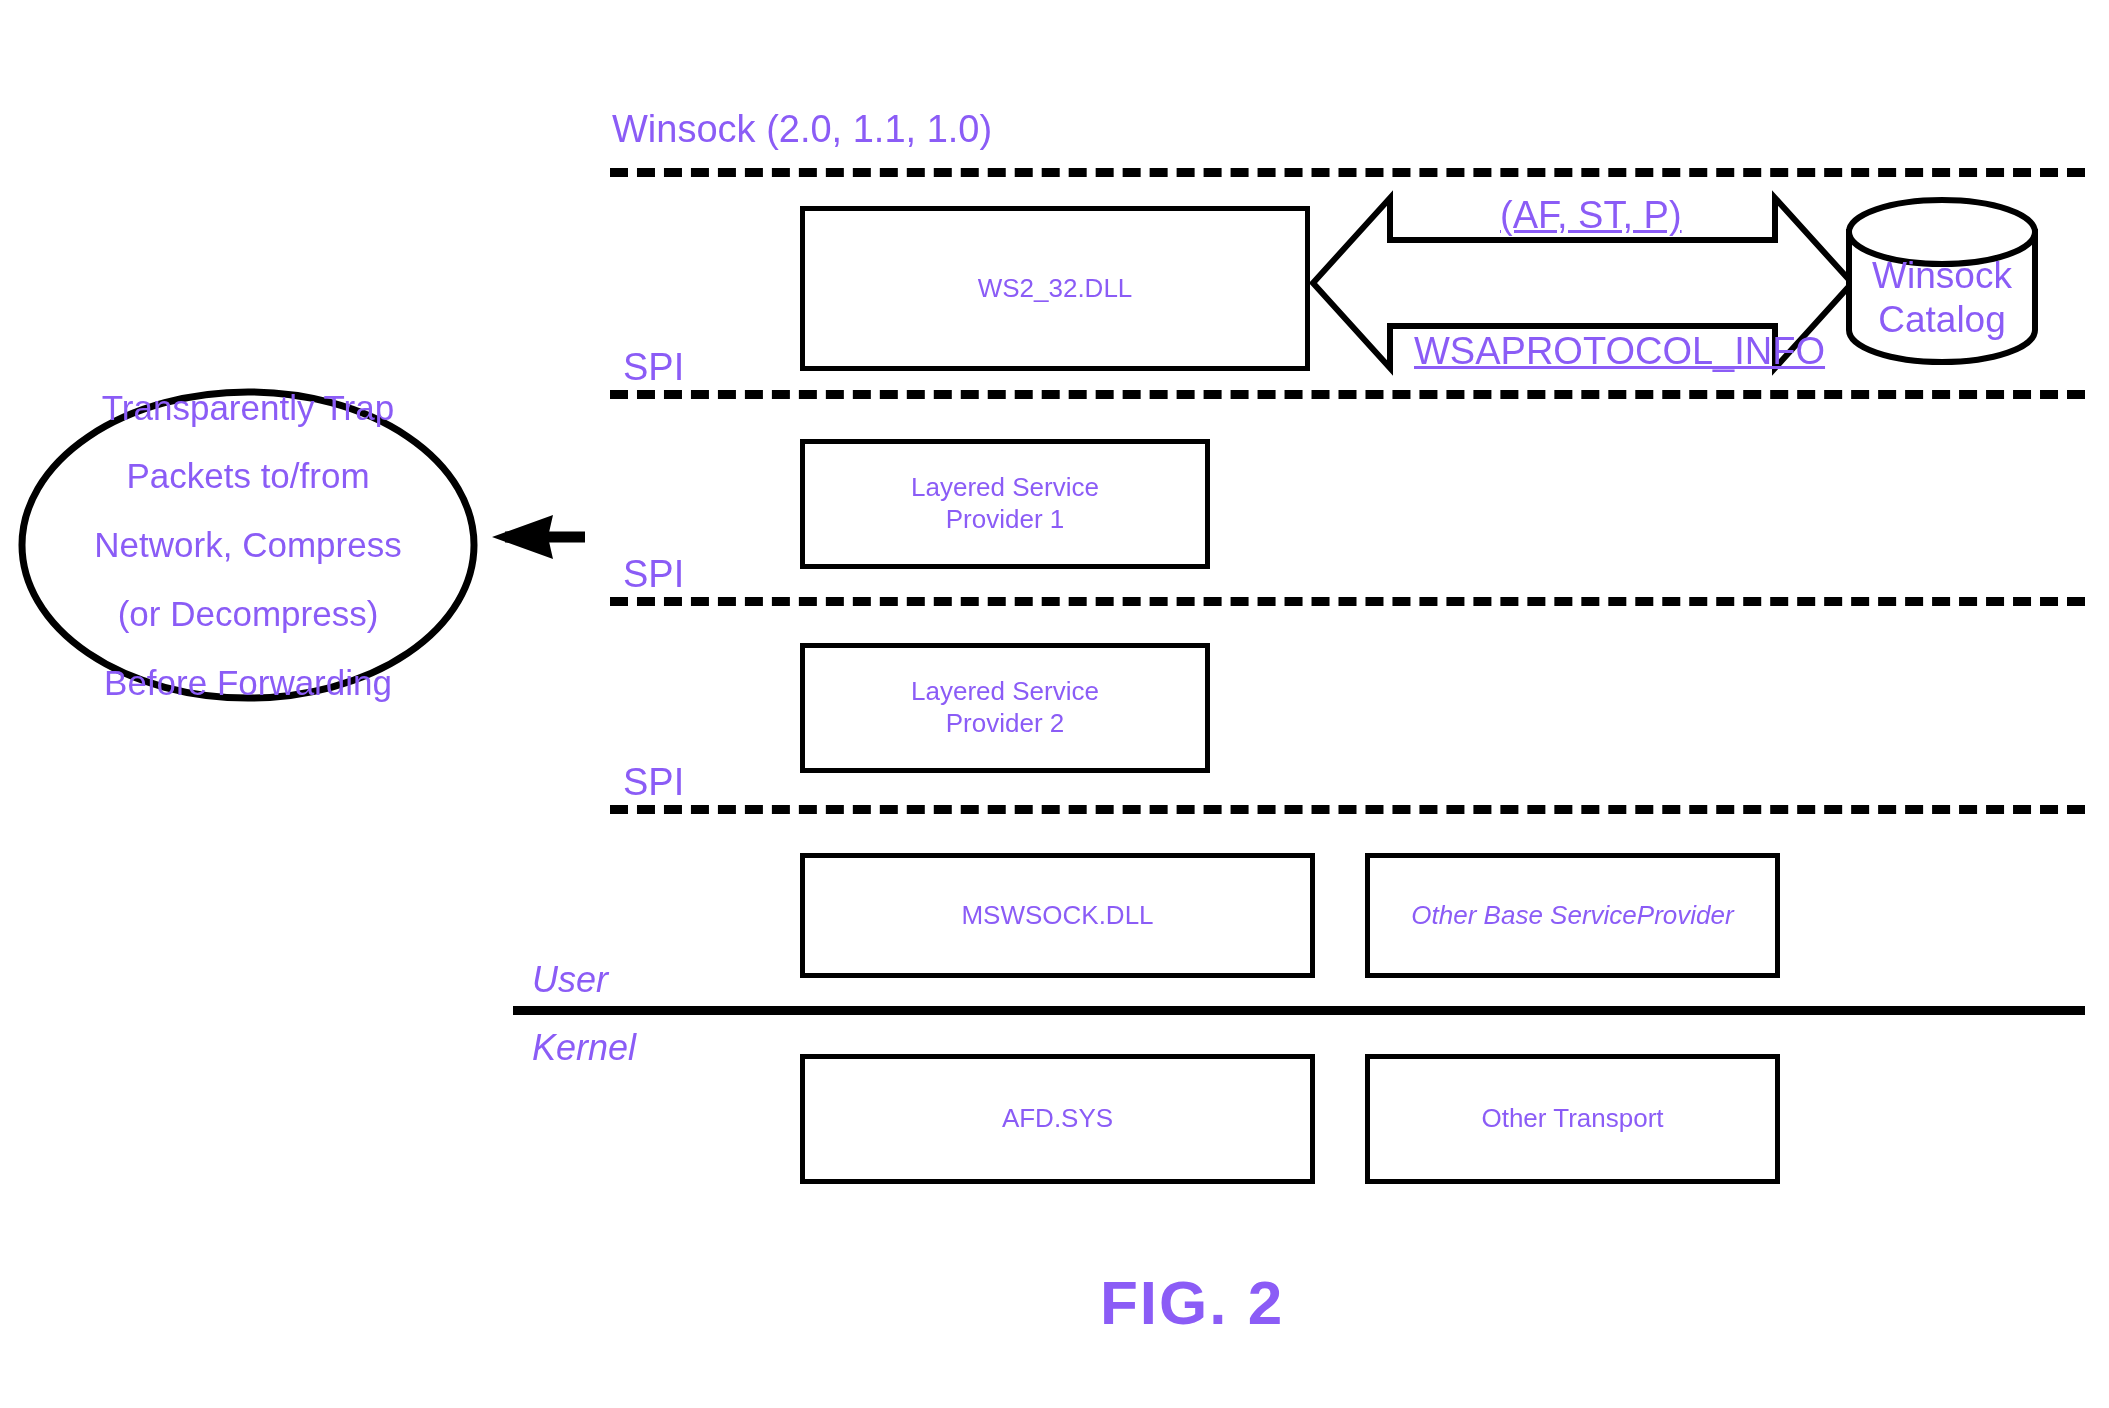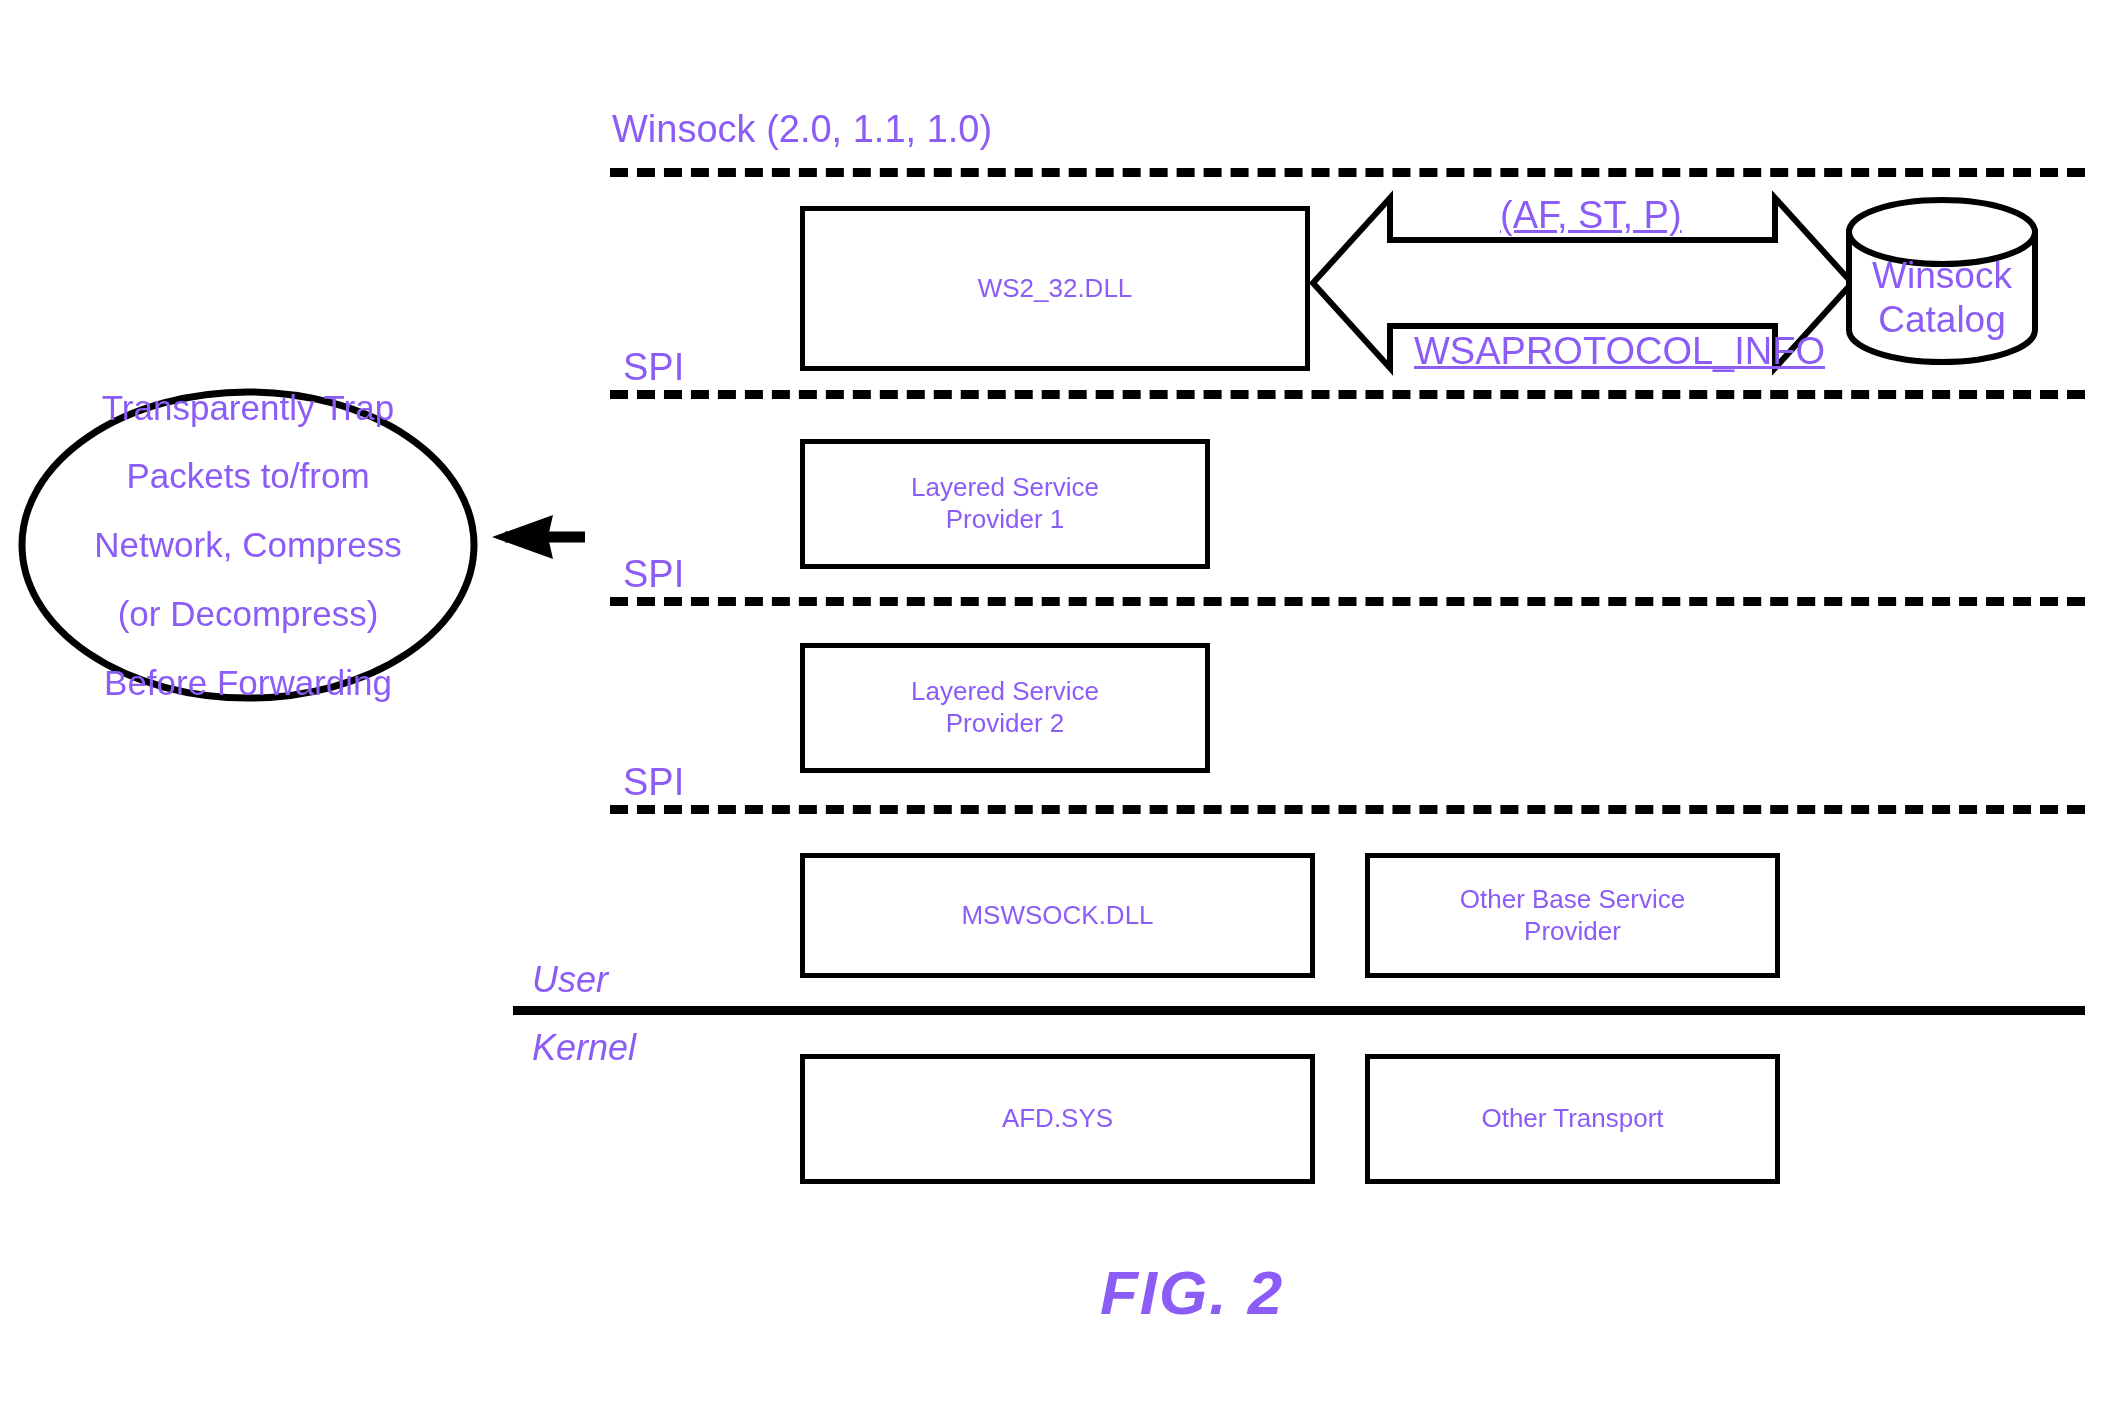--- a/index.html
+++ b/index.html
@@ -55,24 +55,24 @@
     font-size: 36px;
     font-style: italic;
     white-space: nowrap;
     line-height: 1;
   }
 
   .fig-caption {
     position: absolute;
     font-size: 62px;
     font-weight: bold;
-    font-style: italic;
     letter-spacing: 2px;
     white-space: nowrap;
     line-height: 1;
+    margin-top: 10px;
   }
 
   
   .ellipse-wrap {
     position: absolute;
     left: 18px;
     top: 388px;
     width: 460px;
     height: 315px;
   }
@@ -212,21 +212,21 @@
 
   <div class="box" style="left:800px; top:637px; width:410px; height:130px; flex-direction:column;">
     <span>Layered Service</span>
     <span>Provider 2</span>
   </div>
 
   <div class="box" style="left:800px; top:847px; width:515px; height:125px;">
     <span>MSWSOCK.DLL</span>
   </div>
 
-  <div class="box" style="left:1365px; top:847px; width:415px; height:125px; flex-direction:column;">
+  <div class="box" style="left:1365px; top:847px; width:415px; height:125px; flex-direction:row;font-style:italic;">
     <span>Other Base Service</span>
     <span>Provider</span>
   </div>
 
   <div class="italic-label" style="left:532px; top:962px;">User</div>
 
   <div class="solid-line" style="left:513px; top:1006px; width:1572px;"></div>
 
   <div class="italic-label" style="left:532px; top:1030px;">Kernel</div>
 

